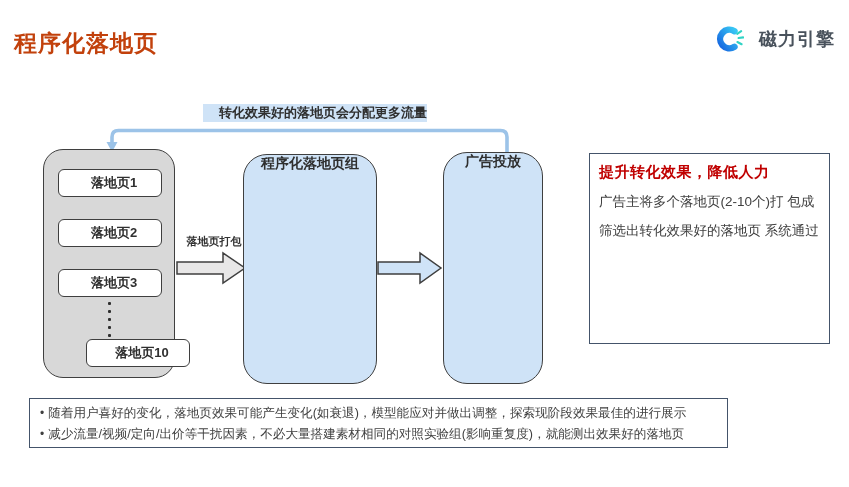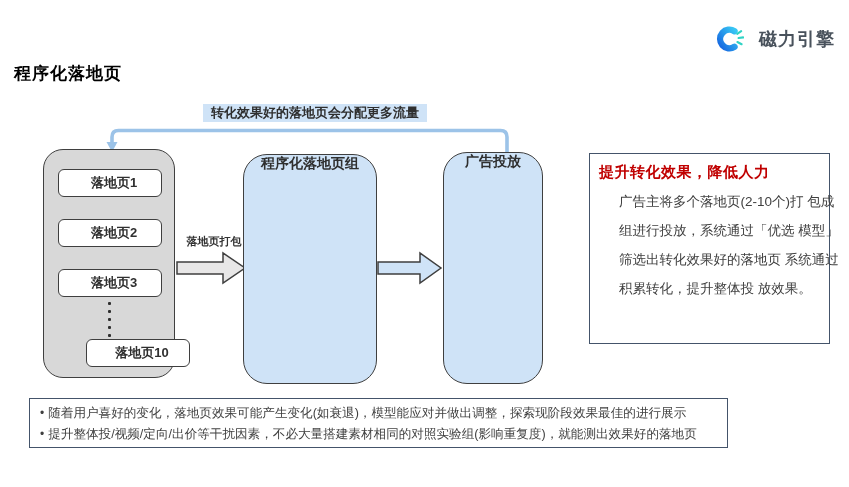--- a/index.html
+++ b/index.html
@@ -1,47 +1,47 @@
 <!DOCTYPE html>
 <html><head>
 <meta charset="utf-8">
 <style>
   html,body{margin:0;padding:0;background:#fff;}
   .page{
     position:relative;width:849px;height:487px;background:#ffffff;overflow:hidden;
     font-family:"Liberation Sans","DejaVu Sans",sans-serif;color:#3f3f3f;
   }
   .abs{position:absolute;}
-  .page-title{left:14px;top:28px;font-size:17px;font-weight:bold;color:#000000;letter-spacing:1px;margin-top:34px;}
+  .page-title{left:14px;top:28px;font-size:23px;font-weight:bold;color:#c2410c;letter-spacing:1px;}
   
   .logo{right:14px;top:24px;display:flex;align-items:center;gap:15px;}
   .logo-text{font-size:18px;font-weight:bold;color:#49525c;letter-spacing:1px;}
   
   .fb-svg{left:0;top:0;width:849px;height:487px;pointer-events:none;}
-  .fb-label{left:203px;top:104px;width:224px;height:18px;line-height:18px;text-align:center;
+  .fb-label{left:203px;top:104px;width:224px;height:18px;line-height:18px;text-align:right;
     background:#cfe3f7;color:#2f2f2f;font-size:13px;font-weight:bold;}
   
   .stack{left:43px;top:149px;width:132px;height:229px;background:#d8d8d8;
     border:1.6px solid #3f3f3f;border-radius:20px;box-sizing:border-box;}
   .stack-item{left:58px;width:104px;height:28px;background:#ffffff;border:1.5px solid #3f3f3f;
     border-radius:6px;box-sizing:border-box;display:flex;align-items:center;justify-content:center;
     font-size:13px;font-weight:bold;color:#2f2f2f;padding-left:8px;}
   .dots{left:108px;top:302px;display:flex;flex-direction:column;gap:5px;}
   .dots i{width:3px;height:3px;background:#2f2f2f;border-radius:1px;}
   
   .flow-box{background:#cfe3f7;border:1.6px solid #3f3f3f;border-radius:24px;box-sizing:border-box;
     display:flex;align-items:flex-start;justify-content:center;font-size:14px;font-weight:bold;color:#2f2f2f;}
   .group-box{left:243px;top:154px;width:134px;height:230px;}
   .delivery-box{left:443px;top:152px;width:100px;height:232px;}
   .pack-label{left:179px;top:234px;width:70px;text-align:center;font-size:11px;font-weight:600;color:#333;}
   
   .info-panel{left:589px;top:153px;width:241px;height:191px;border:1.6px solid #44546a;
     box-sizing:border-box;padding:9px 8px 0 9px;background:#fff;}
   .info-title{font-size:15px;font-weight:bold;color:#c00000;margin-bottom:5px;letter-spacing:.5px;}
-  .info-line{font-size:13.5px;color:#404040;line-height:29px;white-space:nowrap;margin-left:20px;}
+  .info-line{font-size:13.5px;color:#404040;line-height:29px;white-space:nowrap;}
   
   .notes{left:29px;top:398px;width:699px;height:50px;border:1.6px solid #44546a;
     box-sizing:border-box;padding:4px 10px;background:#fff;}
   .note-row{font-size:12.6px;color:#3f3f3f;line-height:21px;white-space:nowrap;display:flex;gap:4px;}
   .bullet{font-size:12px;line-height:21px;}
 </style>
 </head>
 <body>
 
 <div class="page">
@@ -100,29 +100,27 @@
     <polygon points="1,11 43,11 43,2 64,17 43,32 43,23 1,23" fill="#cfe3f7" stroke="#3f3f3f" stroke-width="1.5"></polygon>
   </svg>
 
   <div class="abs flow-box delivery-box">
     <span>广告投放</span>
   </div>
 
   <div class="abs info-panel">
     <div class="info-title">提升转化效果，降低人力</div>
     <div class="info-line">广告主将多个落地页(2-10个)打 包成</div>
-    <div class="info-line">组进行投放，系统通过「优选 模型」</div>
     <div class="info-line">筛选出转化效果好的落地页 系统通过</div>
-    <div class="info-line">积累转化，提升整体投 放效果。</div>
   </div>
 
   <div class="abs notes">
     <div class="note-row">
       <span class="bullet">•</span>
       <span>随着用户喜好的变化，落地页效果可能产生变化(如衰退)，模型能应对并做出调整，探索现阶段效果最佳的进行展示</span>
     </div>
     <div class="note-row">
       <span class="bullet">•</span>
-      <span>提升整体投/视频/定向/出价等干扰因素，不必大量搭建素材相同的对照实验组(影响重复度)，就能测出效果好的落地页</span>
+      <span>减少流量/视频/定向/出价等干扰因素，不必大量搭建素材相同的对照实验组(影响重复度)，就能测出效果好的落地页</span>
     </div>
   </div>
 
 </div>
 
 </body></html>

